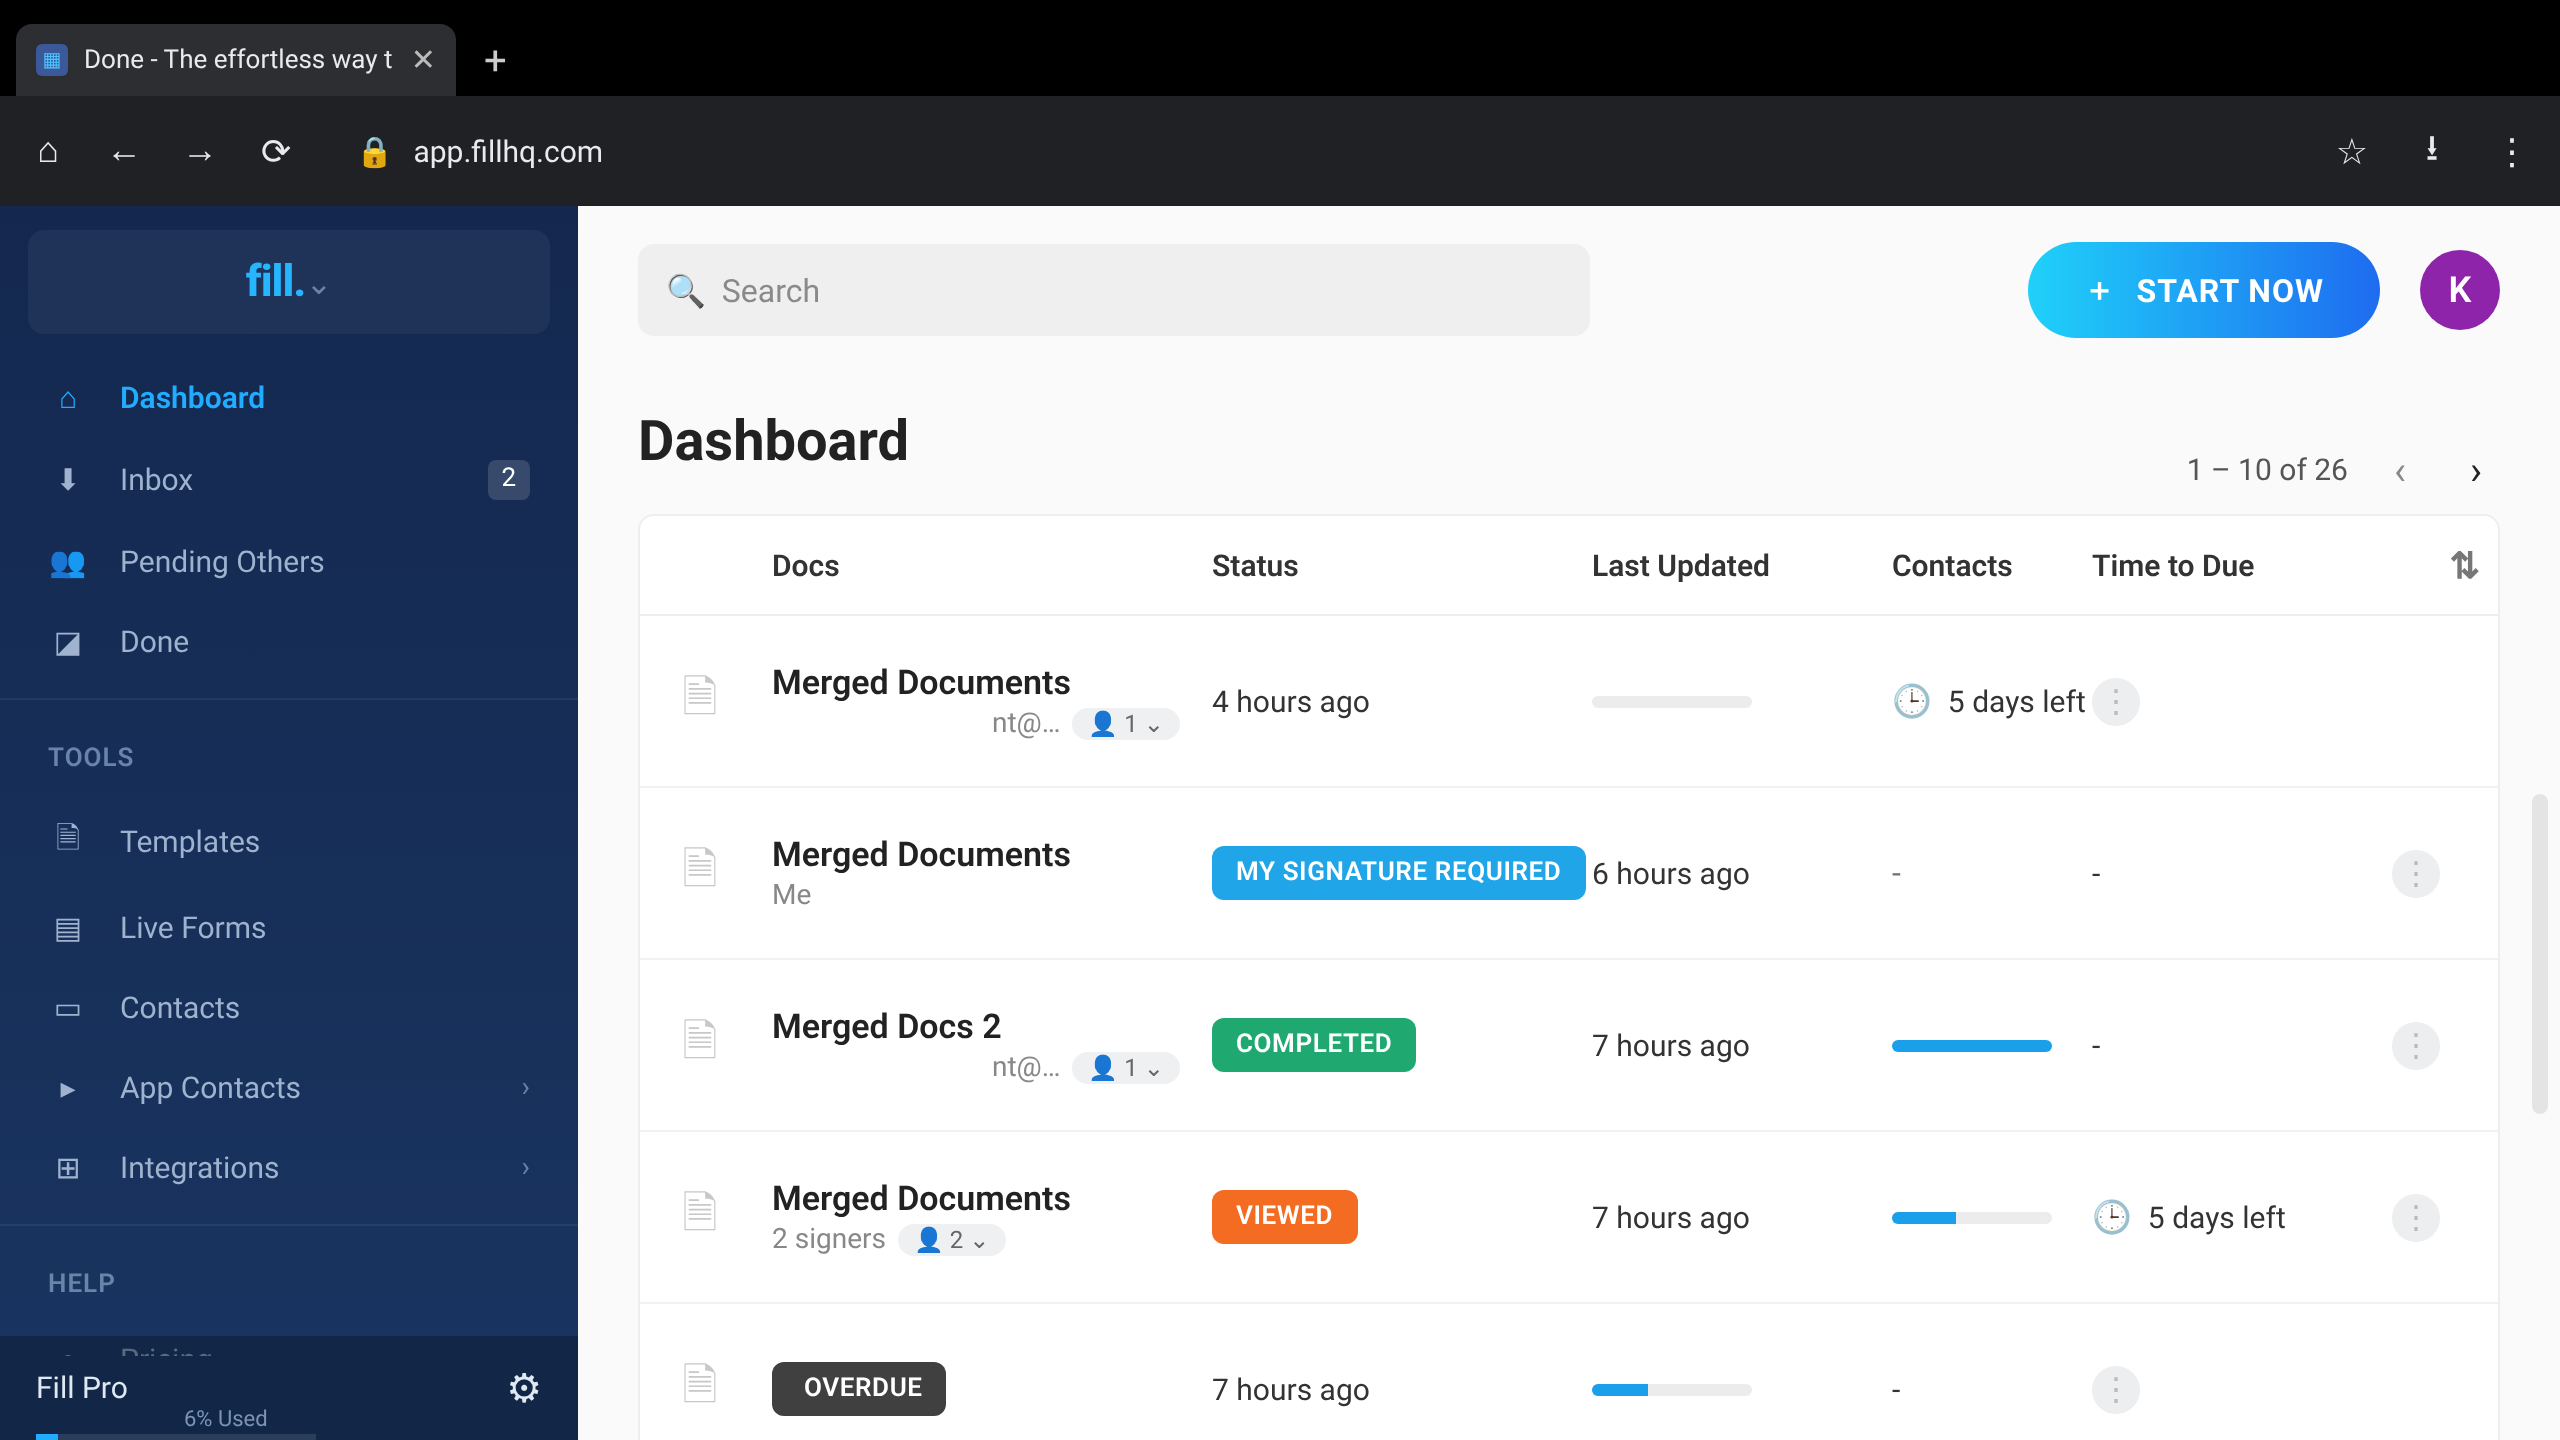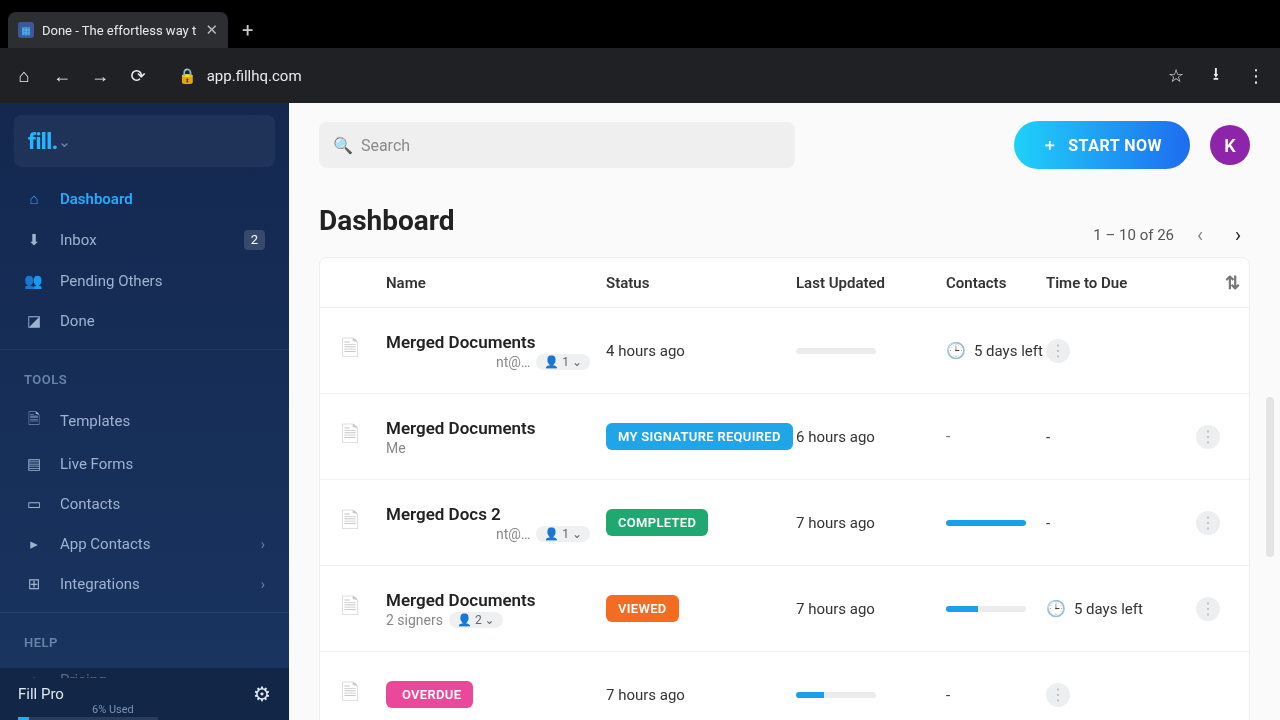--- a/index.html
+++ b/index.html
@@ -14,21 +14,21 @@
   .new-tab { color:#ccc; font-size:20px; padding: 0 14px 6px; cursor:pointer; }
   .toolbar { background:#202124; height:55px; display:flex; align-items:center; padding:0 12px; gap:14px; }
   .nav-icon { color:#e8eaed; font-size:18px; width:24px; text-align:center; cursor:pointer; }
   .url-bar { flex:1; background:#202124; height:36px; border-radius:18px; display:flex; align-items:center; padding:0 14px; color:#e8eaed; font-size:15px; gap:10px; }
   .lock { color:#bbb; }
   .toolbar-right { display:flex; gap:16px; align-items:center; color:#e8eaed; font-size:18px; }
 
   
   .app { display:flex; height:617px; background:#fafafb; }
   .sidebar { width:289px; background: linear-gradient(180deg,#14284f 0%, #193561 100%); color:#9fb3cf; display:flex; flex-direction:column; position:relative; }
-  .brand-box { margin:12px 14px 8px; background: rgba(255,255,255,0.05); border-radius:8px; height:52px; display:flex; align-items:center; padding:0 14px; justify-content:flex-start; cursor:pointer; }
+  .brand-box { margin:12px 14px 8px; background: rgba(255,255,255,0.05); border-radius:8px; height:52px; display:flex; align-items:center; padding:0 14px; justify-content:center; cursor:pointer; }
   .brand { font-weight:800; font-size:22px; color:#26b6ff; letter-spacing:-0.5px;}
   .chevron { color:#6a83a8; font-size:16px; }
   .nav { display:flex; flex-direction:column; padding:4px 0; }
   .nav-item { display:flex; align-items:center; padding:11px 24px; font-size:15px; cursor:pointer; gap:16px; }
   .nav-item.active { color:#22acff; font-weight:600; }
   .nav-item .ico { width:20px; text-align:center; font-size:15px; }
   .badge { margin-left:auto; background:rgba(255,255,255,0.15); color:#fff; border-radius:4px; padding:0 7px; font-size:13px; height:20px; line-height:20px;}
   .section-label { padding:18px 24px 6px; font-size:13px; color:#6a83a8; font-weight:600; letter-spacing:0.5px;}
   .nav-item .arrow { margin-left:auto; color:#6a83a8; font-size:14px;}
   .divider-h { border-top:1px solid rgba(255,255,255,0.06); margin:4px 0;}
@@ -58,21 +58,21 @@
   .trow { height:86px; border-bottom:1px solid #f1f1f1;}
   .doc-ico { width:24px; height:28px; color:#c8c8c8; display:flex; align-items:center; justify-content:center; font-size:22px; margin-left:10px;}
   .doc-name { font-size:17px; font-weight:600; color:#222;}
   .doc-sub { font-size:14px; color:#888; margin-top:2px; display:flex; align-items:center; gap:6px;}
   .signer-chip { font-size:12px; background:#eef0f2; border-radius:10px; padding:1px 8px; color:#666; display:inline-flex; align-items:center; gap:4px;}
   .status-chip { display:inline-block; color:#fff; font-size:13px; font-weight:600; padding:6px 12px; border-radius:6px; letter-spacing:0.3px;}
   .st-pending { background:#d17a1a; }
   .st-sig { background:#1fa5e8; }
   .st-complete { background:#1fa971; }
   .st-viewed { background:#f36c21; }
-  .st-overdue { background:#ec4899;padding-left:16px; }
+  .st-overdue { background:#404040;padding-left:16px; }
   .updated { color:#333; font-size:15px;}
   .progress { width:80px; height:6px; background:#ececec; border-radius:3px; overflow:hidden;}
   .progress .bar { height:100%; background:#1aa0ea;}
   .dash { color:#777;}
   .due { display:flex; align-items:center; gap:8px; color:#333; font-size:15px;}
   .clock { color:#999; font-size:16px;}
   .row-menu { width:24px; height:24px; border-radius:50%; background:#eceeef; color:#bbb; display:flex; align-items:center; justify-content:center; font-size:16px; cursor:pointer;}
 
   .scrollbar-v { position:absolute; right:6px; top:294px; width:8px; height:160px; background:#e4e4e4; border-radius:4px;}
 </style>
@@ -197,21 +197,21 @@
       <div class="pager">
         <span>1 – 10 of 26</span>
         <span class="pnav">‹</span>
         <span class="pnav enabled">›</span>
       </div>
     </div>
 
     <div class="table">
       <div class="thead">
         <span></span>
-        <span>Name</span>
+        <span>Docs</span>
         <span>Status</span>
         <span>Last Updated</span>
         <span>Contacts</span>
         <span>Time to Due</span>
         <span class="sort">⇅</span>
       </div>
       <div id="tbody">
           <div class="trow">
             <div class="doc-ico">🗎</div>
             <div>

